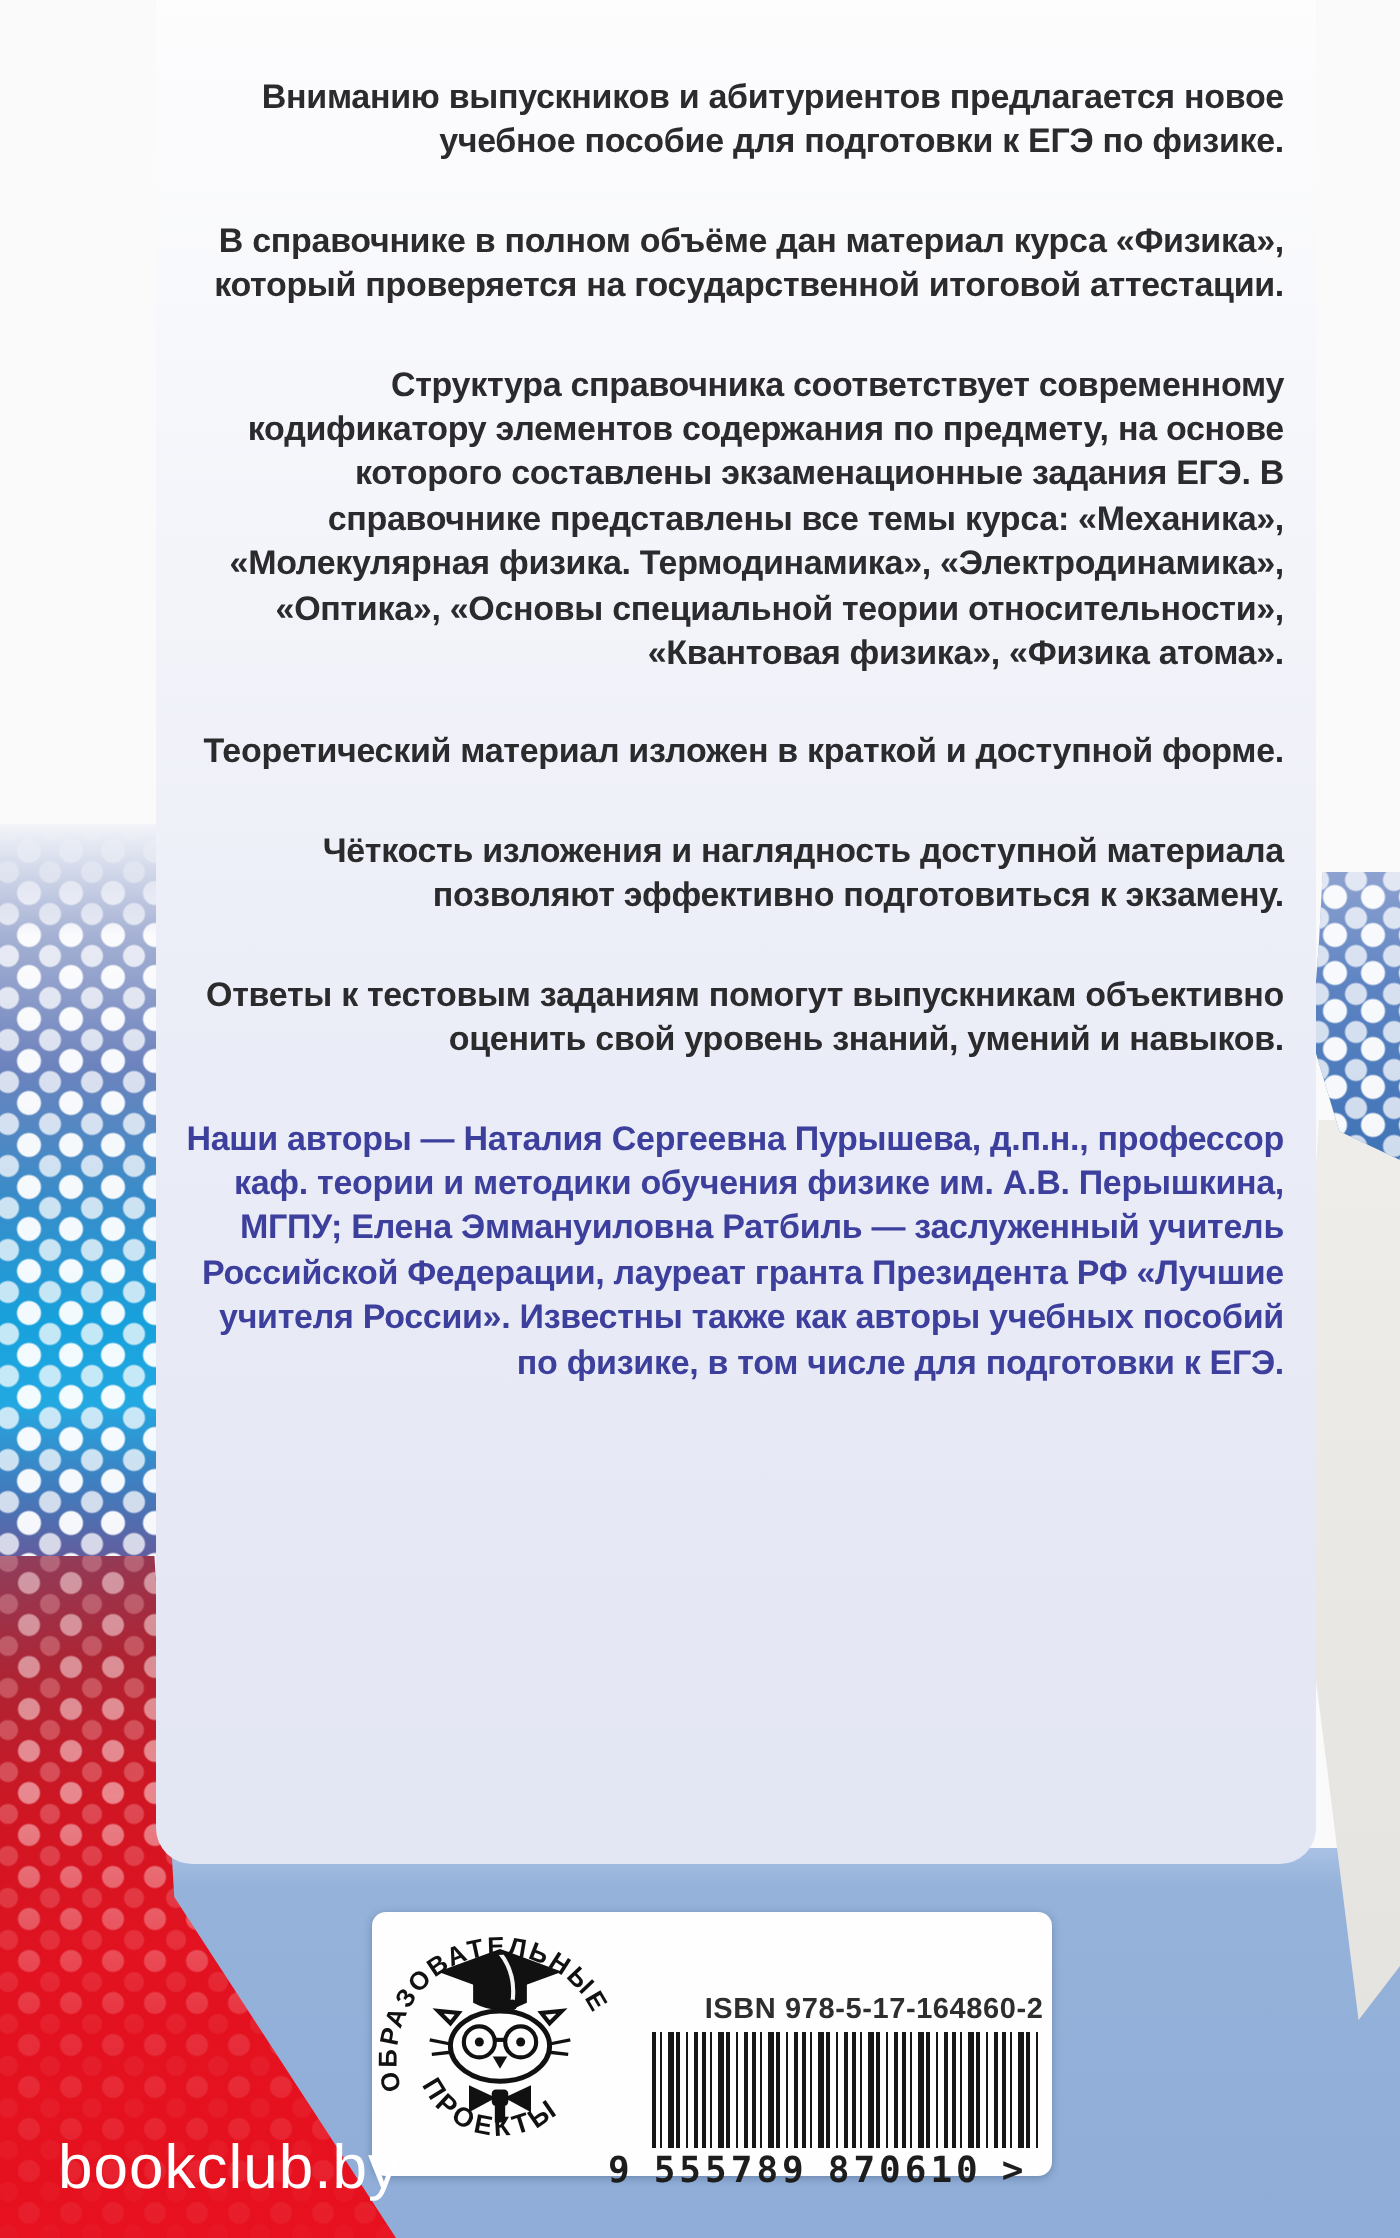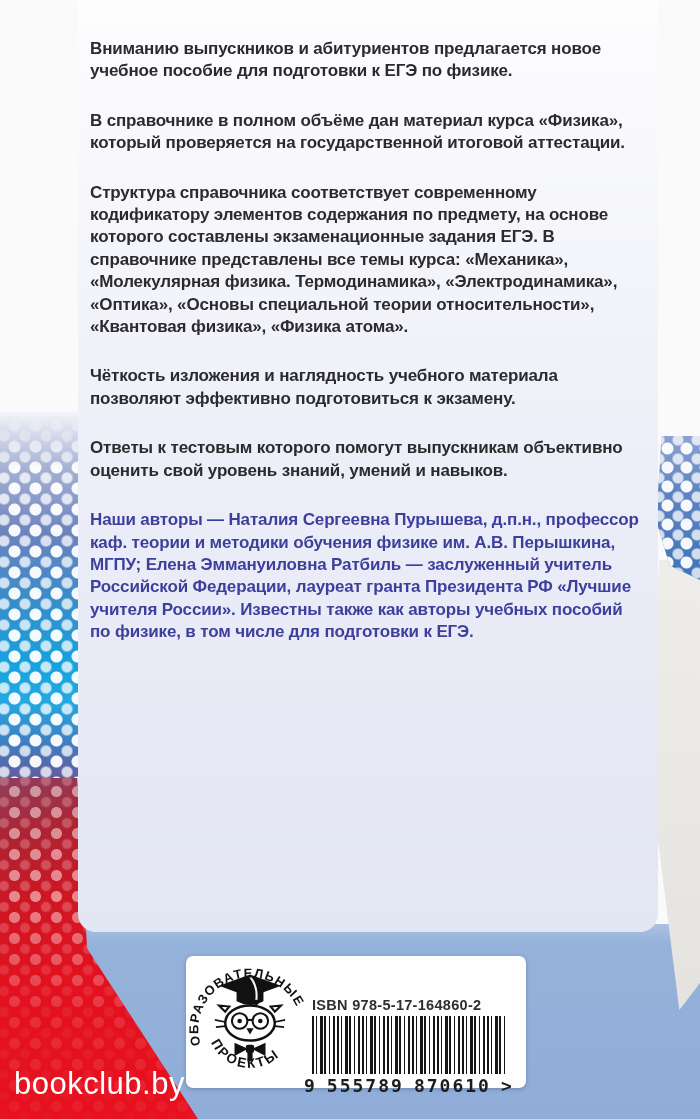--- a/index.html
+++ b/index.html
@@ -55,41 +55,41 @@
       radial-gradient(circle,rgba(255,200,200,.3) 0 4.5px,rgba(255,255,255,0) 5.5px);
     -webkit-mask-image:linear-gradient(180deg,#000 0,#000 35%,rgba(0,0,0,.25) 70%,rgba(0,0,0,.1) 100%);
     mask-image:linear-gradient(180deg,#000 0,#000 35%,rgba(0,0,0,.25) 70%,rgba(0,0,0,.1) 100%);
   }
   
   .text-panel{
     position:absolute;left:78px;top:0;width:580px;height:932px;
     background:linear-gradient(180deg,#fdfdfe 0%,#f4f5fa 28%,#eaecf7 58%,#e3e6f3 100%);
     border-radius:0 0 18px 18px;
   }
-  .text-content{position:absolute;left:12px;top:38px;width:552px;}
+  .text-content{position:absolute;left:12px;top:38px;width:552px;text-align:right;}
   .text-content p{
     margin:0 0 27px 0;
     font-size:17px;font-weight:700;line-height:22.4px;
     letter-spacing:-0.15px;color:#2b2b2e;
   }
   .text-content p.authors{color:#3d3f9d;margin-bottom:0;}
   
   .site-label{
-    position:absolute;left:14px;top:1066px;z-index:5;
+    position:absolute;left:29px;top:1066px;z-index:5;
     color:#ffffff;font-size:31px;font-weight:400;letter-spacing:0.5px;
   }
   
   .isbn-card{
     position:absolute;left:186px;top:956px;width:340px;height:132px;z-index:4;
     background:#fefefe;border-radius:7px;
     box-shadow:0 1px 4px rgba(40,60,90,.35);
     display:flex;align-items:center;
   }
   .badge{width:124px;height:124px;flex:0 0 auto;margin-left:2px;}
-  .barcode-block{flex:1;display:flex;flex-direction:column;align-items:flex-start;padding-right:10px;margin-top:48px;}
+  .barcode-block{flex:1;display:flex;flex-direction:column;align-items:flex-end;padding-right:10px;margin-top:48px;}
   .isbn-label{font-size:14.5px;font-weight:700;color:#2e2e2e;letter-spacing:0.3px;white-space:nowrap;}
   .bars{
     width:196px;height:58px;margin-top:3px;
     background:repeating-linear-gradient(90deg,
       #161616 0 2px,transparent 2px 4px,
       #161616 4px 5px,transparent 5px 8px,
       #161616 8px 11px,transparent 11px 12px,
       #161616 12px 14px,transparent 14px 17px,
       #161616 17px 18px,transparent 18px 21px,
       #161616 21px 23px,transparent 23px 25px);
@@ -110,22 +110,23 @@
   <div class="gray-col"></div>
   <div class="dot-patch-right"></div>
   <div class="dot-strip-left"></div>
   <div class="red-shape"></div>
 
   <div class="text-panel">
     <div class="text-content">
       <p>Вниманию выпускников и абитуриентов  предлагается новое учебное пособие для подготовки к ЕГЭ по физике.</p>
       <p>В справочнике в полном объёме дан материал курса «Физика», который проверяется на государственной итоговой аттестации.</p>
       <p>Структура справочника соответствует современному кодификатору элементов содержания по предмету, на основе которого составлены экзаменационные задания ЕГЭ. В справочнике представлены все темы курса: «Механика», «Молекулярная физика. Термодинамика», «Электродинамика», «Оптика», «Основы специальной теории относительности», «Квантовая физика», «Физика атома».</p>
-      <p>Чёткость изложения и наглядность учебного материала позволяют эффективно подготовиться к экзамену.</p>
-      <p>Ответы к тестовым которого помогут выпускникам объективно оценить свой уровень знаний, умений и навыков.</p>
+      <p>Теоретический материал изложен в краткой и доступной форме.</p>
+      <p>Чёткость изложения и наглядность доступной материала позволяют эффективно подготовиться к экзамену.</p>
+      <p>Ответы к тестовым заданиям помогут выпускникам объективно оценить свой уровень знаний, умений и навыков.</p>
       <p class="authors">Наши авторы — Наталия Сергеевна Пурышева, д.п.н., профессор каф. теории и методики обучения физике им. А.В. Перышкина, МГПУ; Елена Эммануиловна Ратбиль — заслуженный учитель Российской Федерации, лауреат гранта Президента РФ «Лучшие учителя России». Известны также как авторы учебных пособий по физике, в том числе для подготовки к ЕГЭ.</p>
     </div>
   </div>
 
   <div class="isbn-card">
     <svg class="badge" viewBox="0 0 120 120">
       <defs>
         <path id="arcTop" d="M 13,84 A 50,50 0 1 1 107,84" fill="none"></path>
         <path id="arcBot" d="M 21,76 A 41,41 0 0 0 99,76" fill="none"></path>
       </defs>

